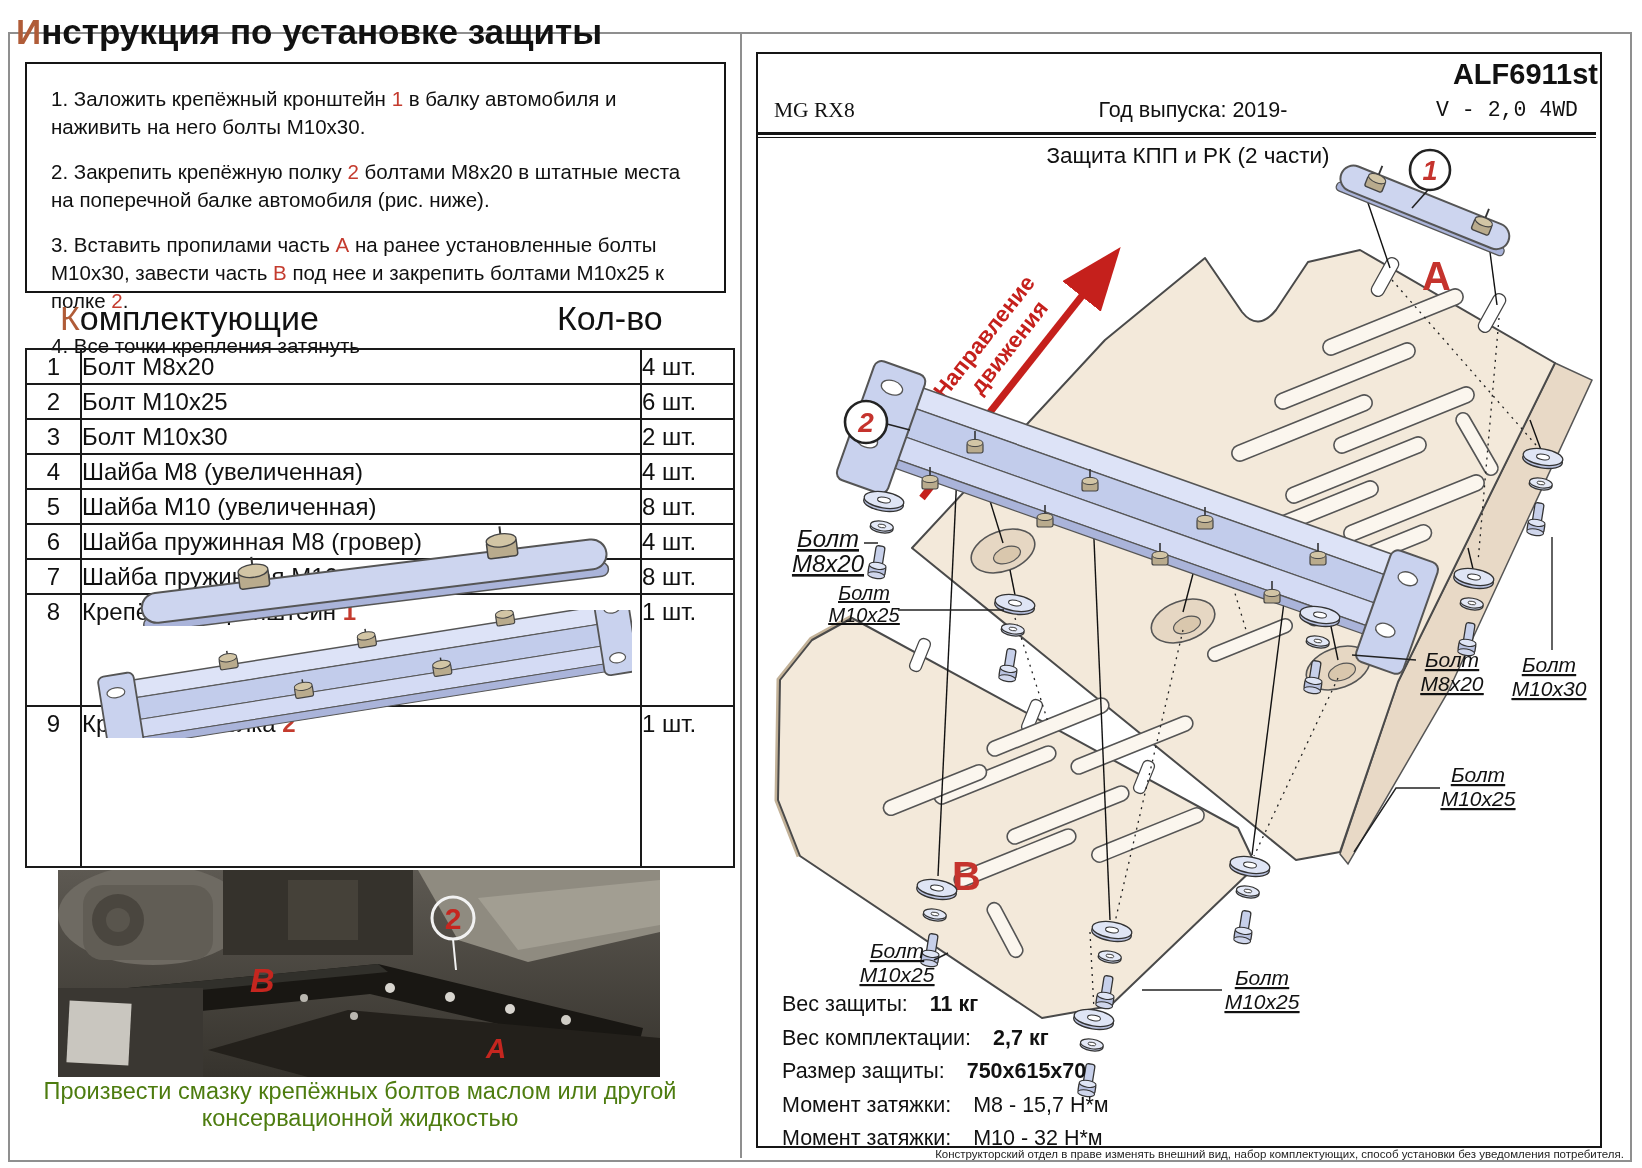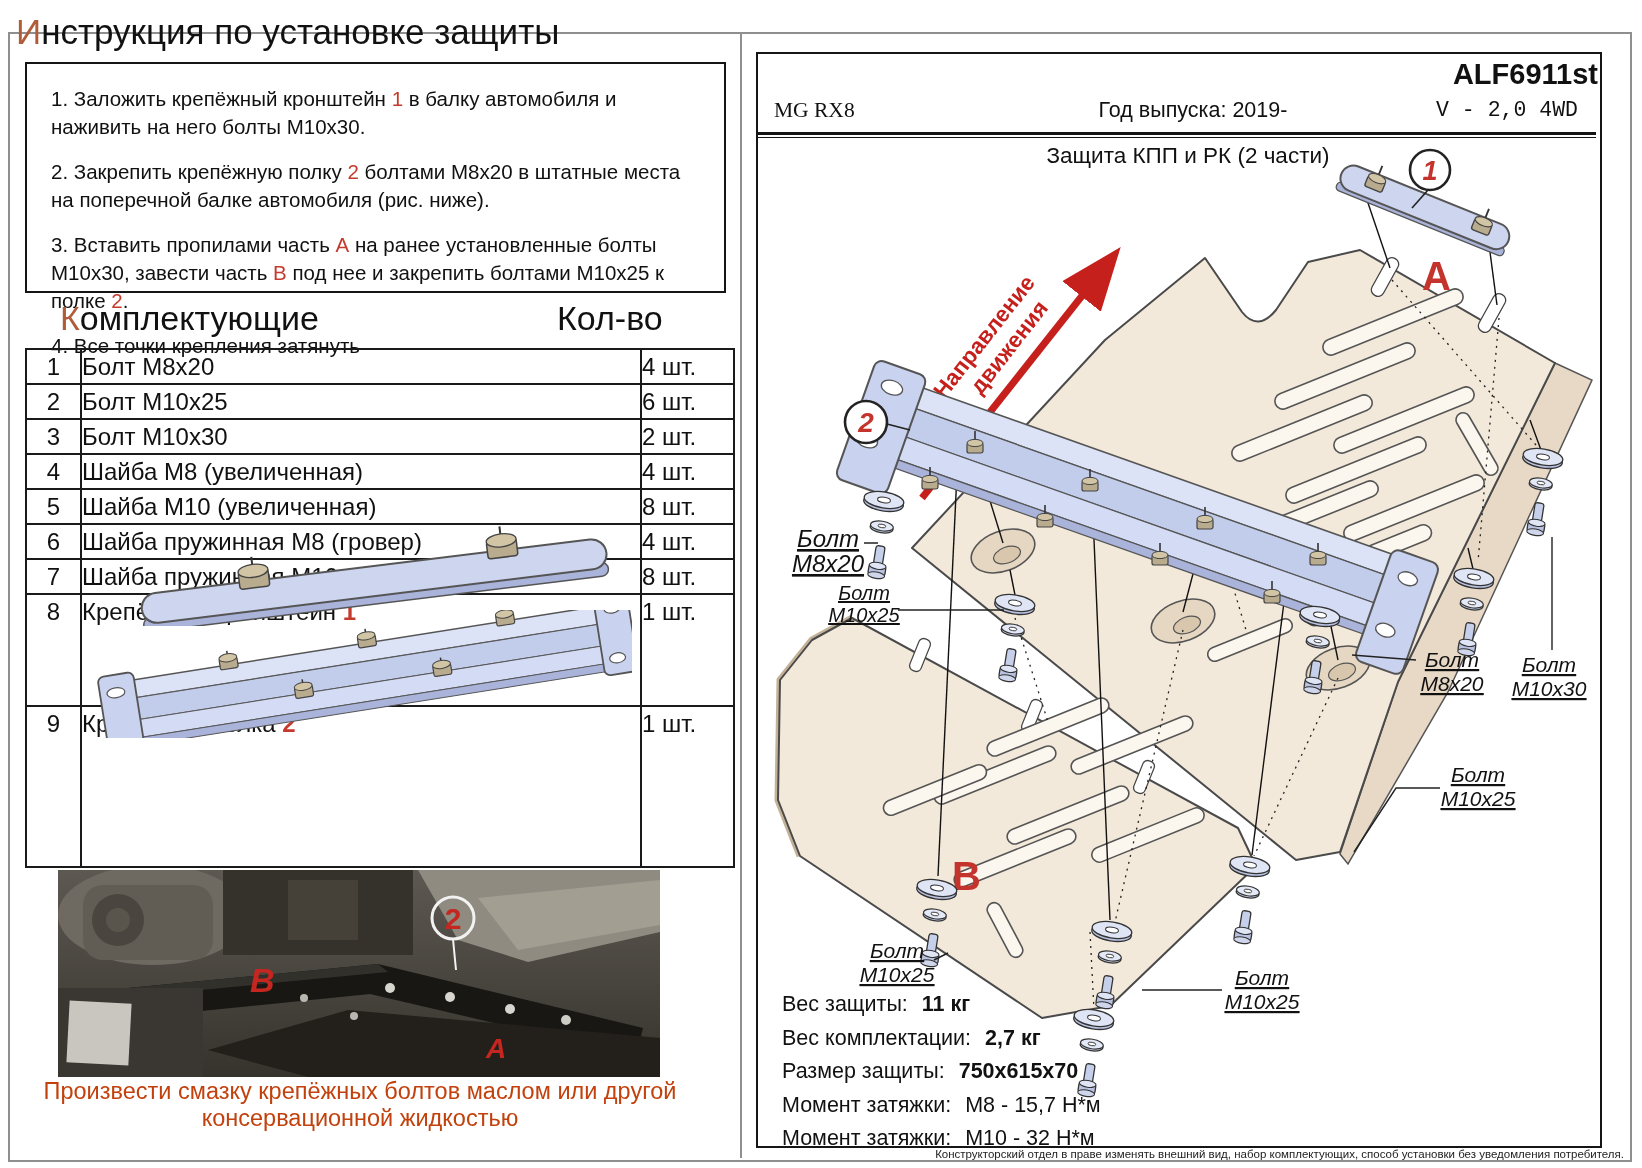--- a/index.html
+++ b/index.html
@@ -4,21 +4,21 @@
 <style>
   html,body{margin:0;padding:0;background:#fff;}
   .page{position:relative;width:1642px;height:1168px;background:#fff;overflow:hidden;
         font-family:"Liberation Sans",sans-serif;color:#111;}
   .abs{position:absolute;}
   
   .outer-frame{left:8px;top:32px;width:1620px;height:1126px;border:2px solid #8f8f8f;}
   .divider-v{left:740px;top:32px;width:0;height:1126px;border-left:2px solid #8f8f8f;}
   .panel-box{left:756px;top:52px;width:842px;height:1092px;border:2px solid #151515;background:#fff;}
   
-  .page-title{left:16px;top:12px;width:700px;font-size:35px;font-weight:normal;letter-spacing:0;}
+  .page-title{left:16px;top:12px;width:700px;font-size:35px;font-weight:bold;letter-spacing:0;}
   .accent{color:#b05c38;}
   .red{color:#c43b2e;}
   .instr-box{left:25px;top:62px;width:685px;height:222px;border:2px solid #151515;
              padding:5px 4px 0 8px;font-size:20.5px;line-height:28.4px;}
   .instr-box p{margin:16px;}
   .parts-header{left:25px;top:299px;width:708px;height:48px;font-size:34px;}
   .ph-components{position:absolute;left:35px;top:0;}
   .ph-qty{position:absolute;left:532px;top:0;}
   table.parts{left:25px;top:348px;border-collapse:collapse;table-layout:fixed;}
   table.parts td{border:2px solid #1a1a1a;font-size:24px;padding:0;vertical-align:middle;}
@@ -26,33 +26,33 @@
   td.c-name{width:558px;padding-left:12px;}
   td.c-qty{width:91px;padding-left:10px;margin-left:17px;}
   tr.r-std{height:35px;}
   tr.r-img8{height:112px;}
   tr.r-img9{height:161px;}
   tr.r-img8 td,tr.r-img9 td{vertical-align:top;}
   tr.r-img8 td.c-num,tr.r-img9 td.c-num{padding-top:3px;}
   .cell-rel{position:relative;width:100%;height:100%;}
   .cell-label{padding-top:3px;}
   .photo-wrap{left:58px;top:870px;width:602px;height:207px;}
-  .caption{left:40px;top:1078px;width:640px;text-align:center;color:#c2410c;
+  .caption{left:40px;top:1078px;width:640px;text-align:center;color:#4d7c0f;
            font-size:23.5px;line-height:27px;}
   
   .panel-header{left:756px;top:52px;width:842px;height:80px;}
   .ph-alf{position:absolute;left:0;top:6px;width:100%;text-align:right;font-size:29px;font-weight:bold;}
   .ph-model{position:absolute;left:18px;top:46px;font-size:21.5px;font-family:Liberation Serif, serif;}
   .ph-year{position:absolute;left:0;top:46px;width:100%;text-align:center;font-size:21.5px;margin-left:16px;}
   .ph-engine{position:absolute;right:20px;top:46px;font-size:21.5px;font-family:Liberation Mono, monospace;}
   .hdr-line1{left:758px;top:132px;width:838px;height:0;border-top:3px solid #151515;}
   .hdr-line2{left:758px;top:137px;width:838px;height:0;border-top:1px solid #151515;}
   svg.diagram{left:756px;top:130px;}
   .specs{left:782px;top:988px;width:420px;font-size:21.5px;line-height:33.5px;z-index:6;}
-  .specs .v{margin-left:14px;}
+  .specs .v{margin-left:22px;}
   .specs .b{font-weight:bold;}
   .disclaimer{left:600px;top:1148px;width:1024px;text-align:right;font-size:11.5px;color:#222;}
   .blabel{font-style:italic;text-decoration:underline;}
 </style>
 </head>
 <body>
 
 <div class="page">
 
   <div class="abs outer-frame"></div>

